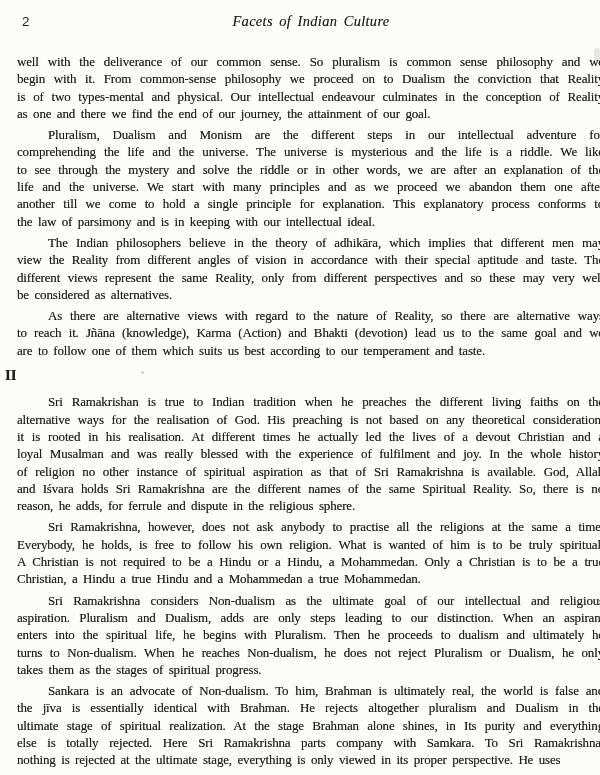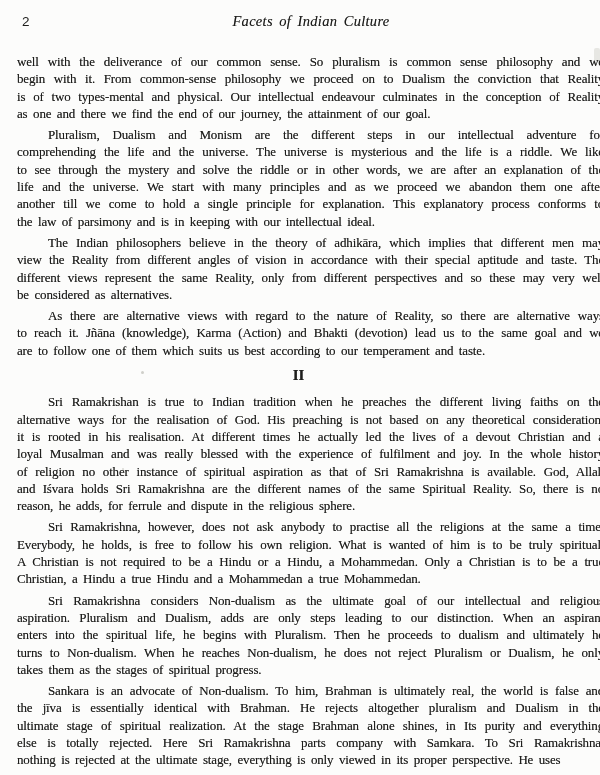--- a/index.html
+++ b/index.html
@@ -57,21 +57,20 @@
     text-shadow: 0 0 0.45px rgba(22,22,22,0.55);
   }
   .line.first { padding-left: 31px; }
   .line.end {
     text-align: left;
     text-align-last: left;
     word-spacing: 2.4px;
   }
 
   .section-heading {
-    text-align: center;
     font-weight: bold;
     font-size: 15px;
     line-height: 17.3px;
     margin: 8px 0 9px 0;
     transform: translateX(-12px);
     text-shadow: 0 0 0.45px rgba(22,22,22,0.55);
   }
 
   
   .smudge { position: absolute; pointer-events: none; }

